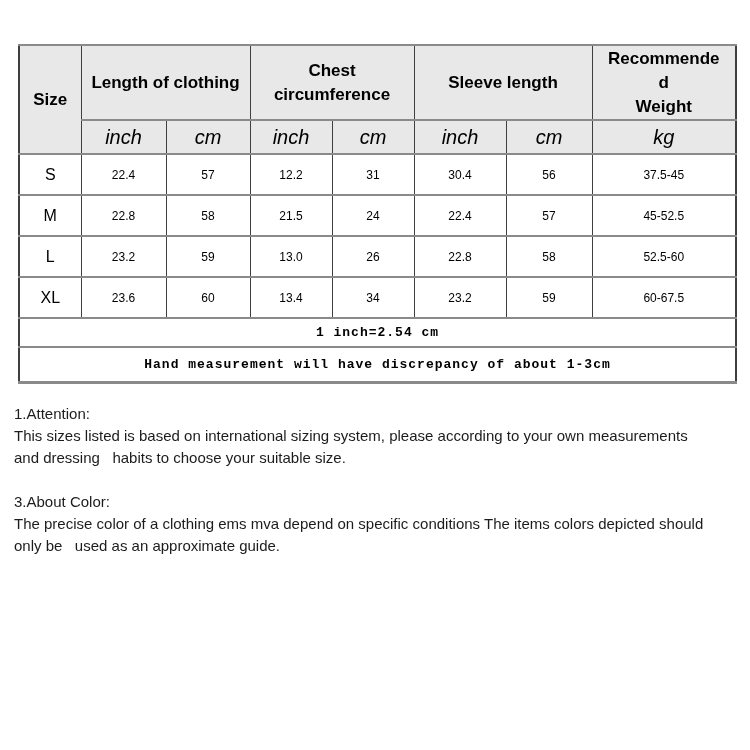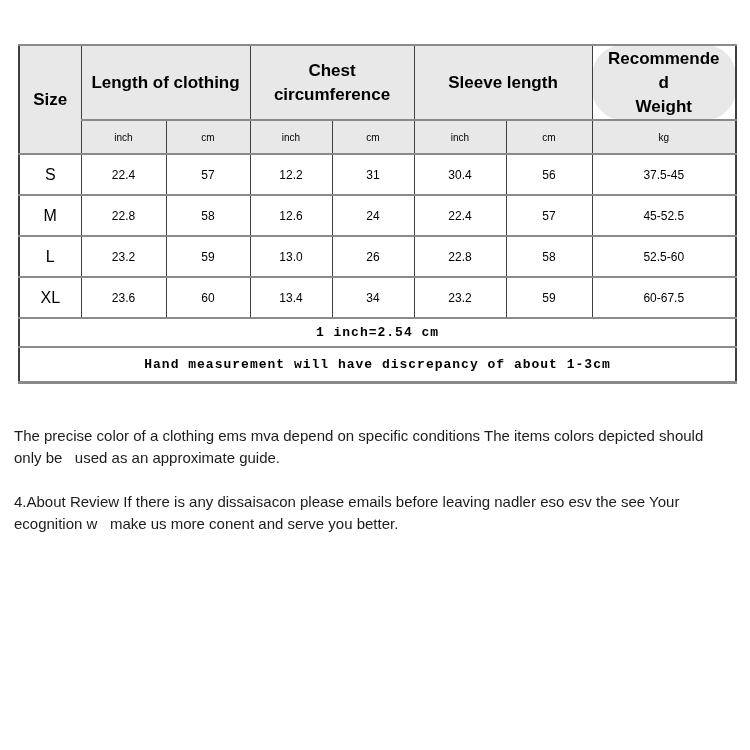--- a/index.html
+++ b/index.html
@@ -45,26 +45,26 @@
   }
   tr.group-row th {
     font-size: 17px;
     font-weight: bold;
     height: 73px;
     line-height: 24px;
   }
   th.weight-header {
     white-space: pre-line;
     line-height: 25px;
-    border-radius: 31px;
   }
   tr.unit-row th {
-    font-size: 10px;
+    font-size: 20px;
     font-weight: normal;
     height: 32px;
+    font-style: italic;
   }
   tbody td {
     background: #ffffff;
     font-size: 12px;
     color: #000000;
     height: 39px;
   }
   td.size-cell {
     font-size: 16px;
   }
@@ -139,21 +139,21 @@
         <td>12.2</td>
         <td>31</td>
         <td>30.4</td>
         <td>56</td>
         <td>37.5-45</td>
       </tr>
       <tr>
         <td class="size-cell">M</td>
         <td>22.8</td>
         <td>58</td>
-        <td>12.6</td>
+        <td>21.5</td>
         <td>24</td>
         <td>22.4</td>
         <td>57</td>
         <td>45-52.5</td>
       </tr>
       <tr>
         <td class="size-cell">L</td>
         <td>23.2</td>
         <td>59</td>
         <td>13.0</td>
@@ -176,25 +176,26 @@
         <td colspan="8">1 inch=2.54 cm</td>
       </tr>
       <tr class="footnote footnote-2">
         <td colspan="8">Hand measurement will have discrepancy of about 1-3cm</td>
       </tr>
     </tbody>
   </table>
 
   <div class="notes">
     <div class="note">
+      <div class="note-title">1.Attention:</div>
+      <div class="note-body">This sizes listed is based on international sizing system, please according to your own measurements
+and dressing   habits to choose your suitable size.</div>
     </div>
     <div class="note">
+    </div>
+    <div class="note">
+      <div class="note-title">3.About Color:</div>
       <div class="note-body">The precise color of a clothing ems mva depend on specific conditions The items colors depicted should
 only be   used as an approximate guide.</div>
     </div>
-    <div class="note">
-      <div class="note-title"></div>
-      <div class="note-body">4.About Review If there is any dissaisacon please emails before leaving nadler eso esv the see Your
-ecognition w   make us more conent and serve you better.</div>
-    </div>
   </div>
 
 </div>
 
 </body></html>

